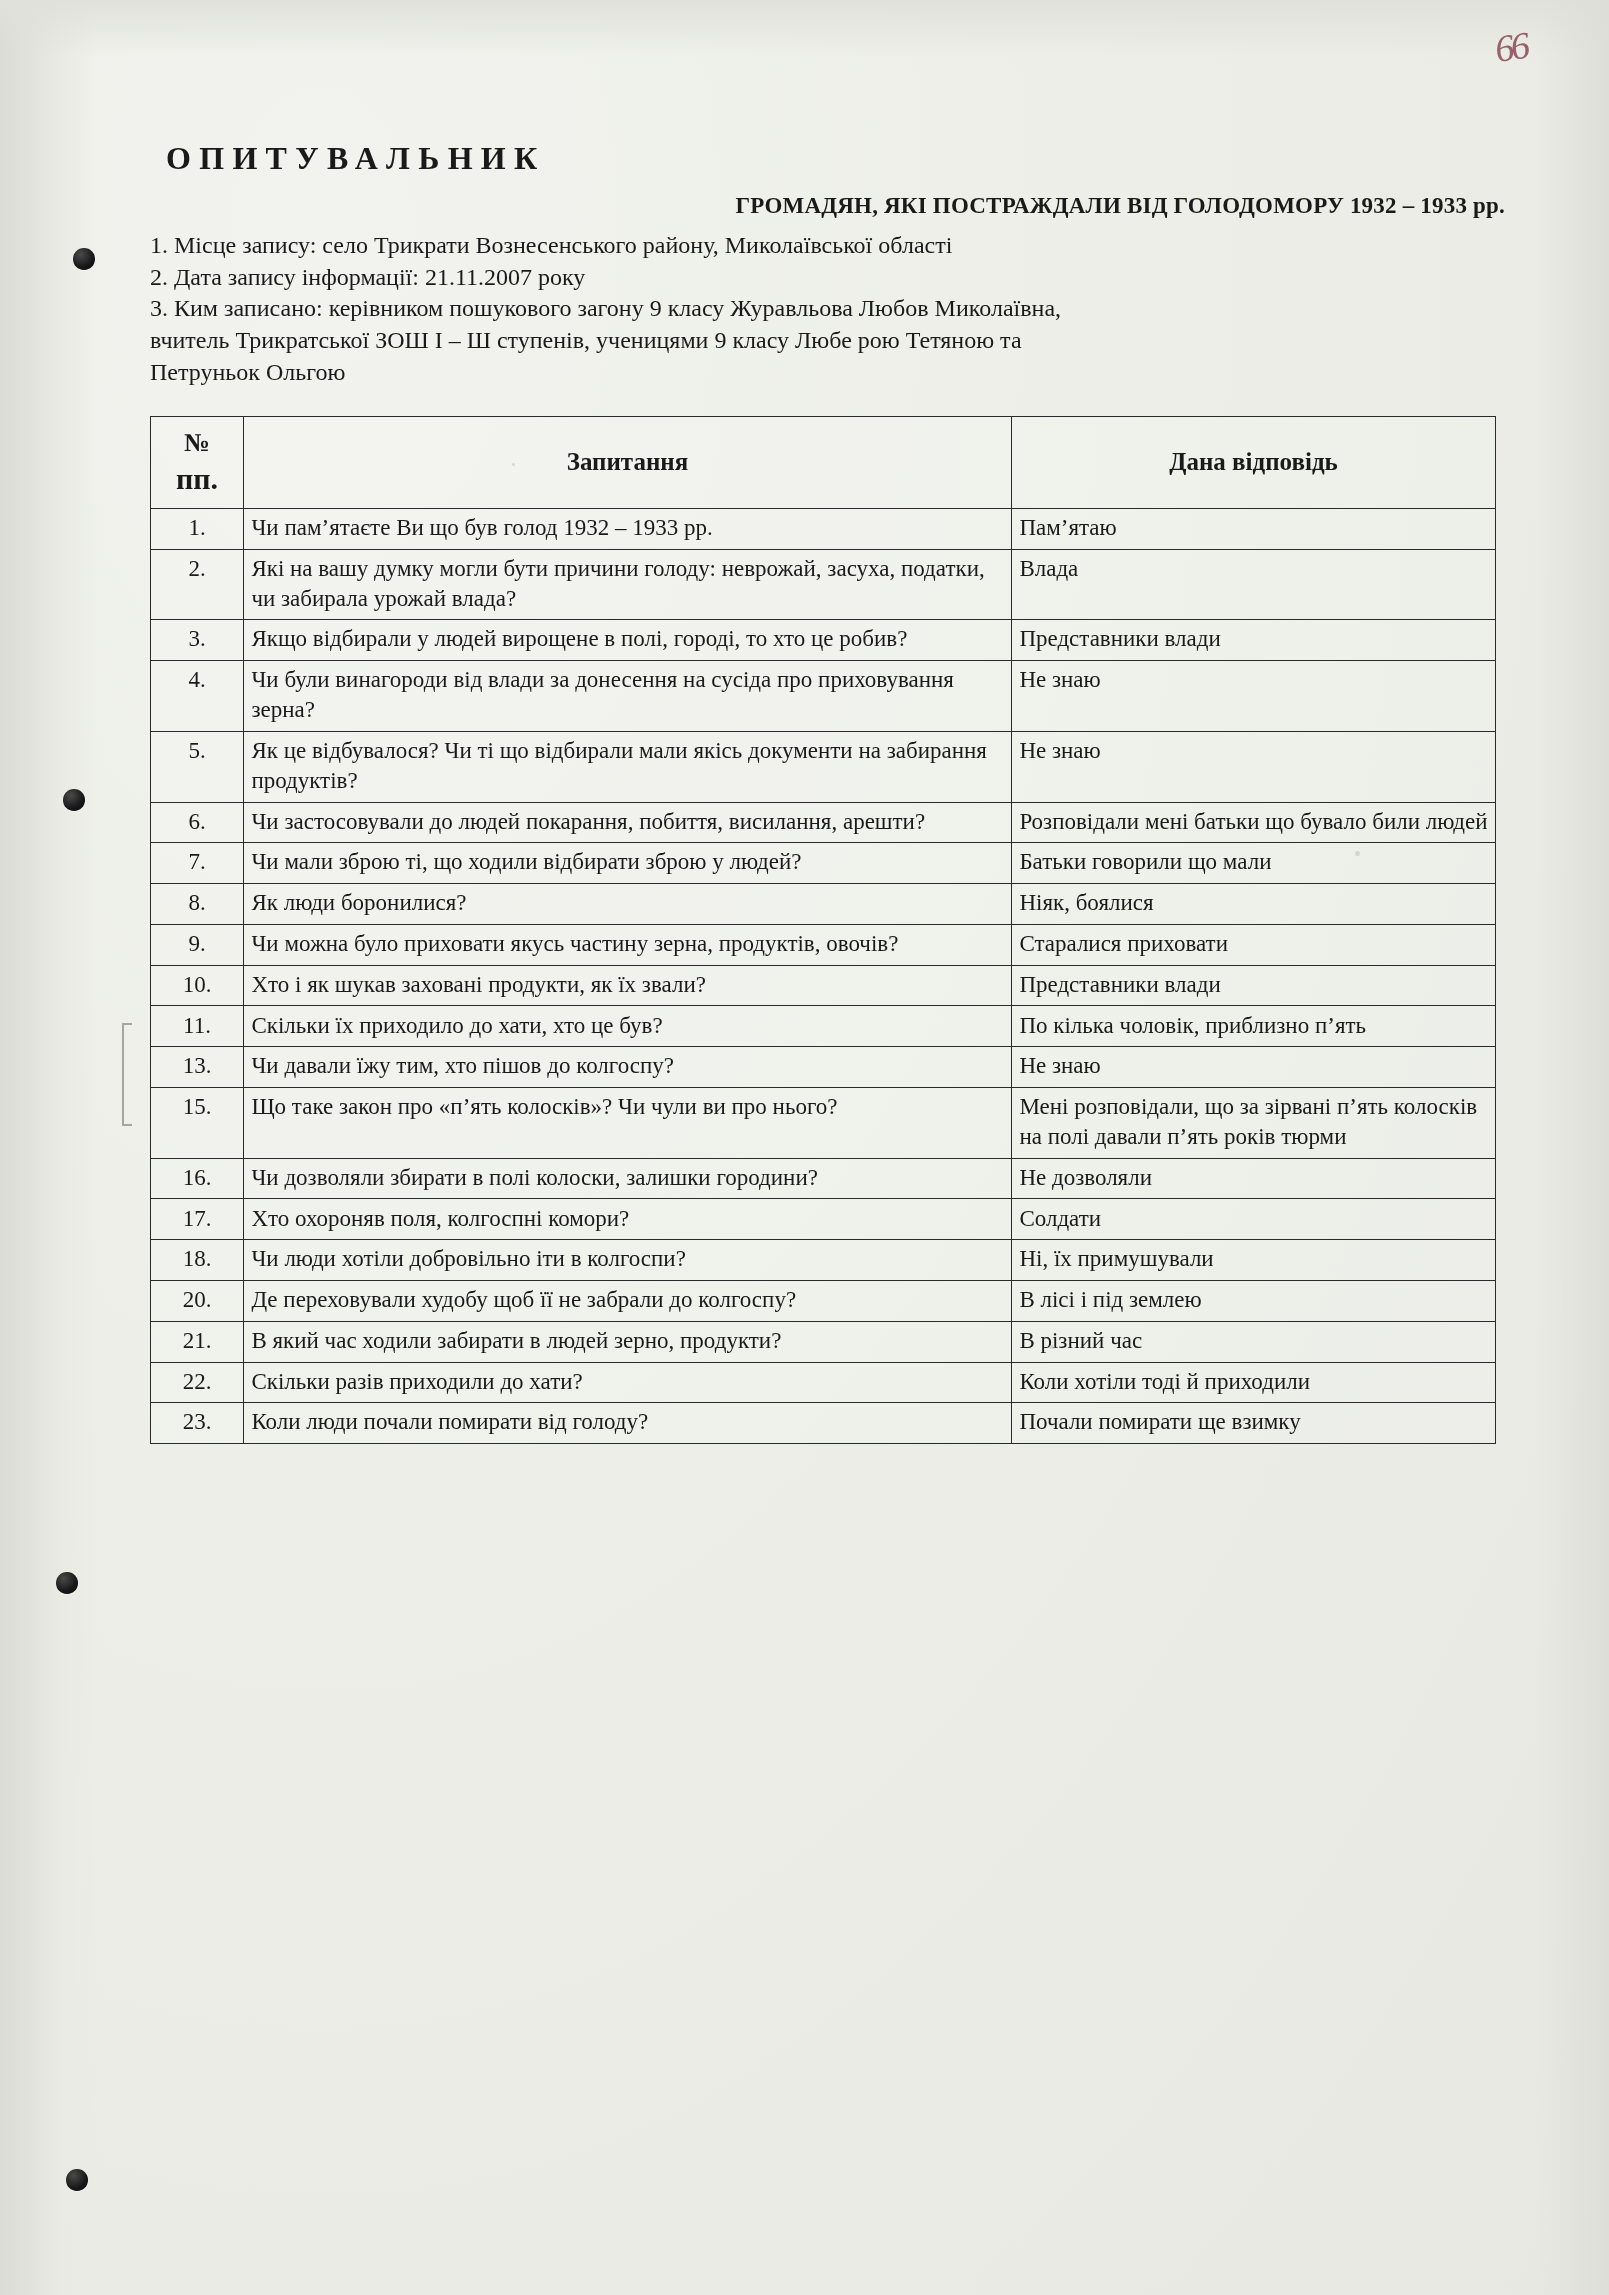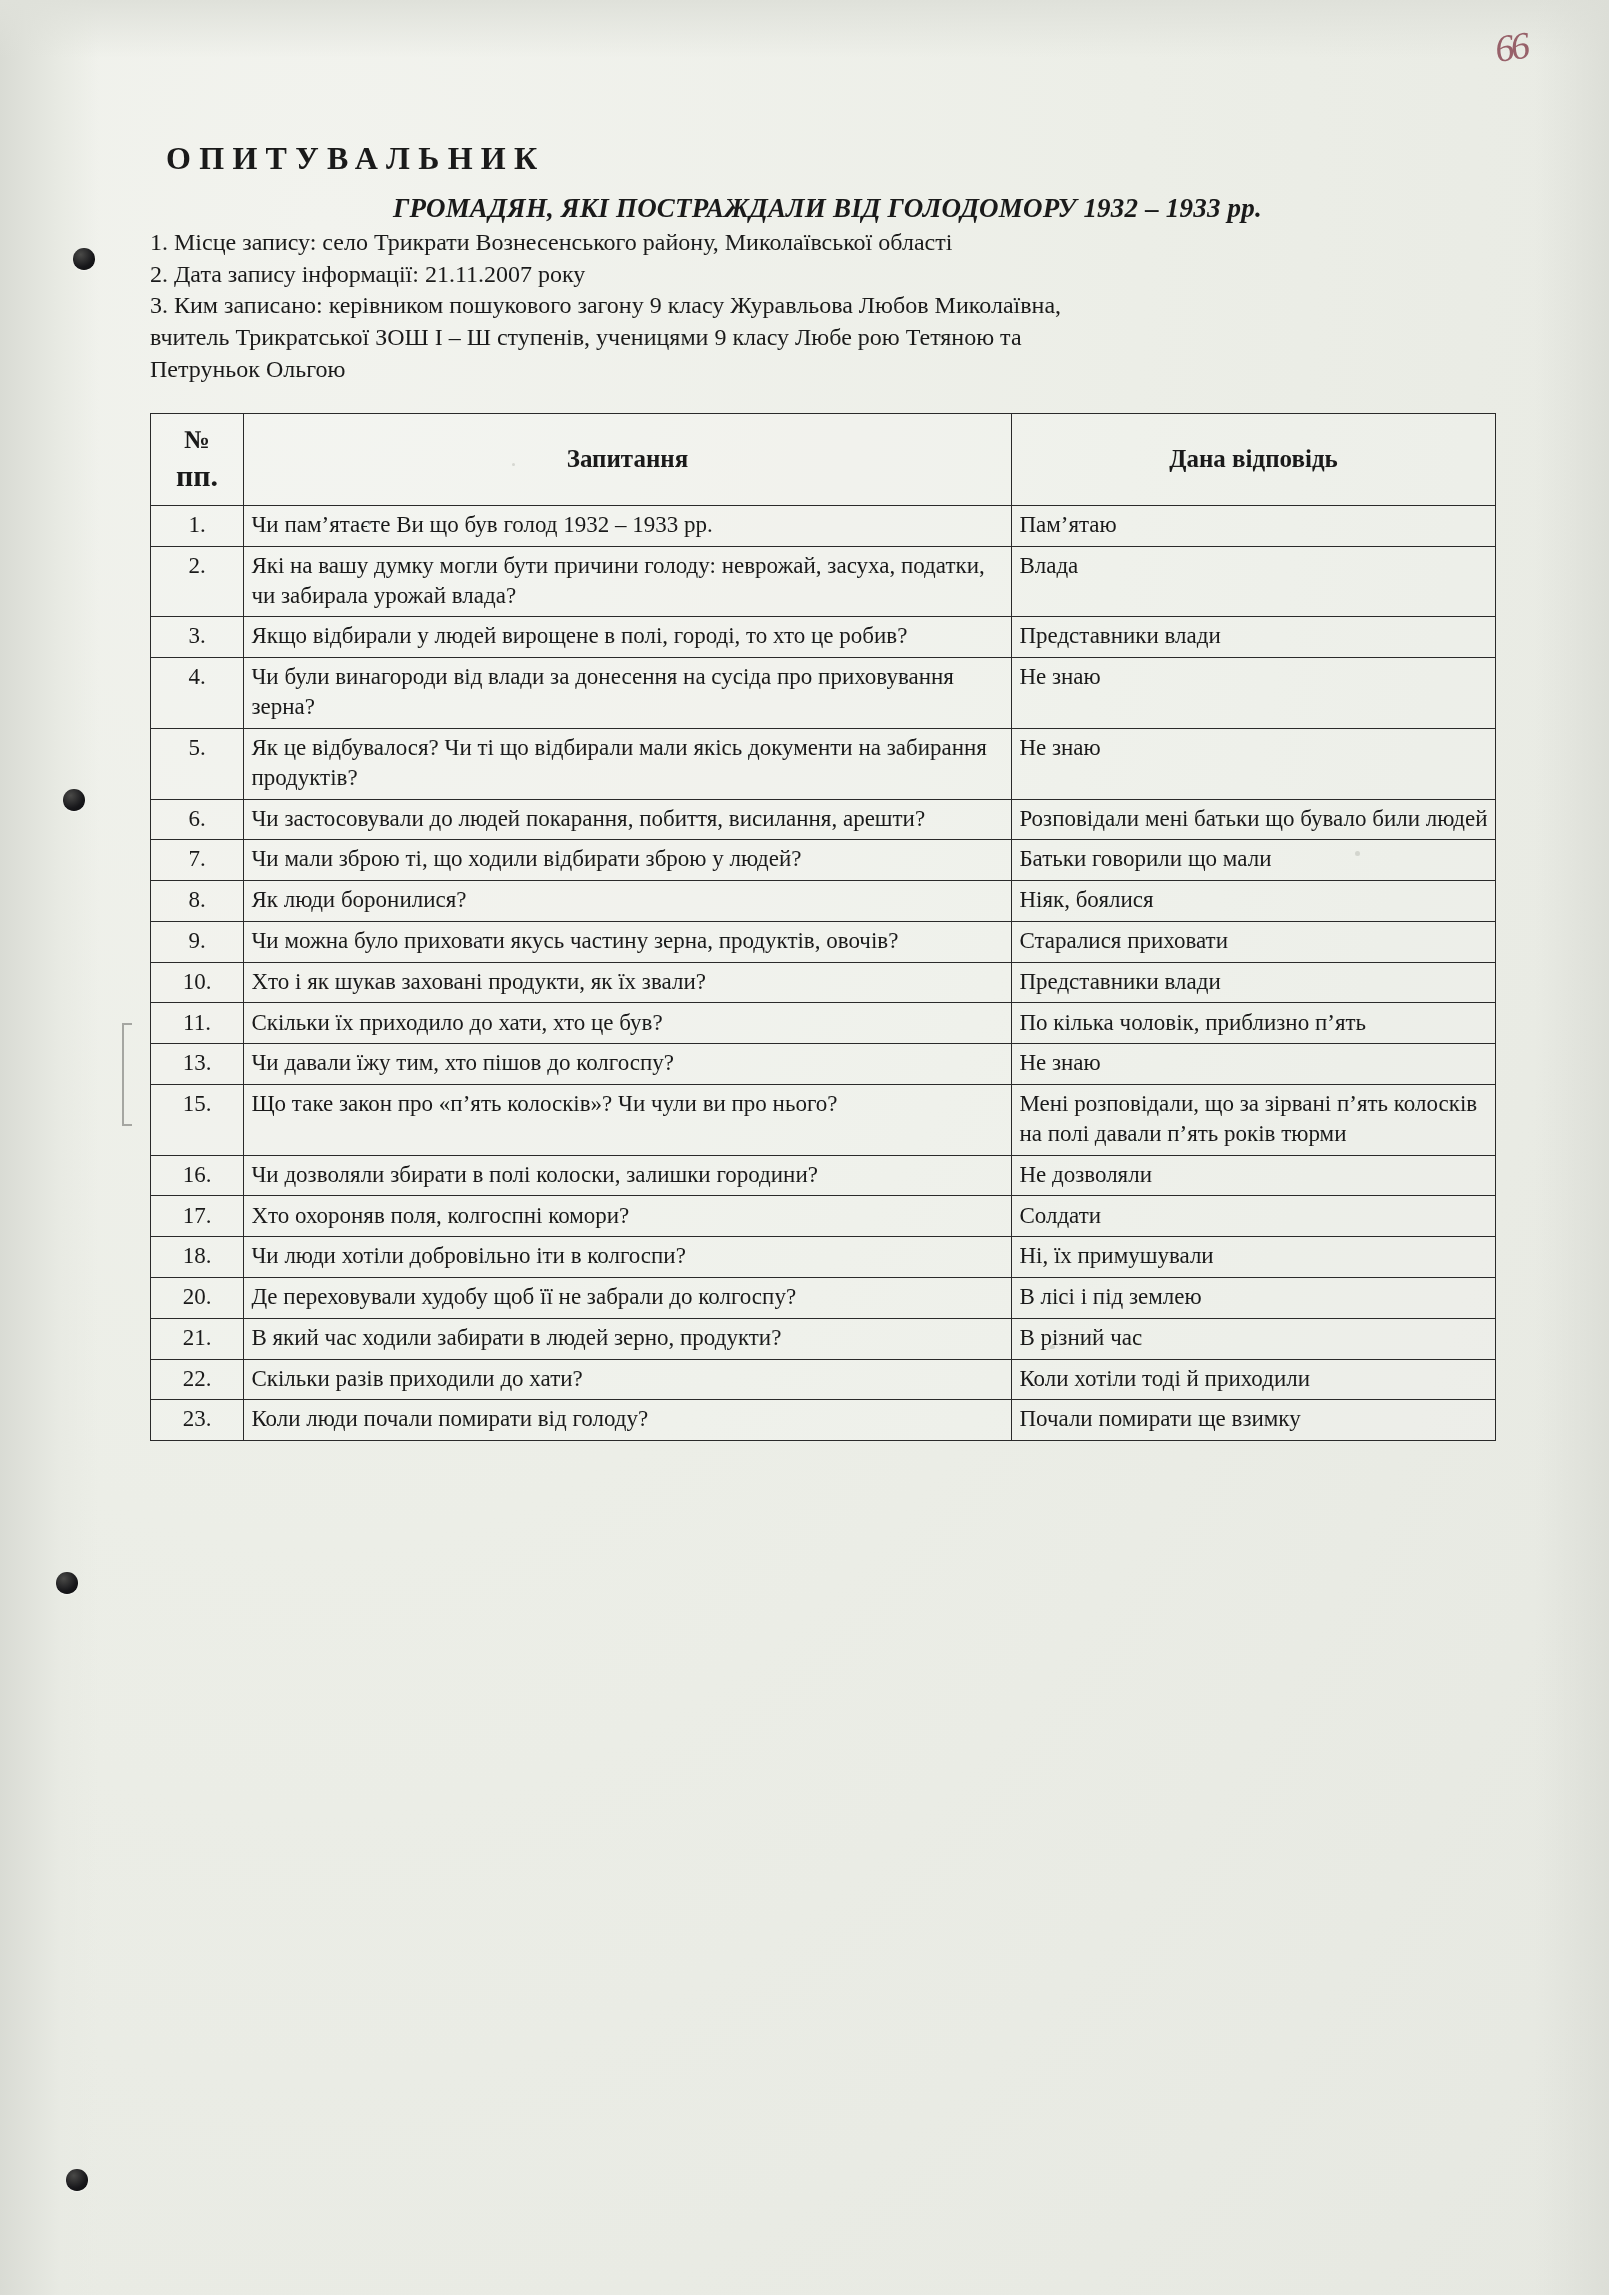--- a/index.html
+++ b/index.html
@@ -92,30 +92,29 @@
   h1.doc-title {
     margin: 16px;
     text-align: left;
     font-size: 32px;
     font-weight: bold;
     letter-spacing: 8.3px;
     font-family: "Liberation Serif", serif;
   }
   h2.doc-subtitle {
     margin: 13.2px 0 0 0;
-    text-align: center;
-    font-size: 27px;
+    text-align: right;
+    font-size: 23px;
     font-weight: bold;
     letter-spacing: 0.2px;
     font-family: "Liberation Serif", serif;
-    font-style: italic;
   }
 
   .meta {
-    margin-top: 3px;
+    margin-top: 11px;
     font-size: 24px;
     line-height: 1.32;
   }
   .meta .line { display: block; }
 
   
   table.questionnaire {
     margin-top: 28px;
     border-collapse: collapse;
     width: 1345px;

